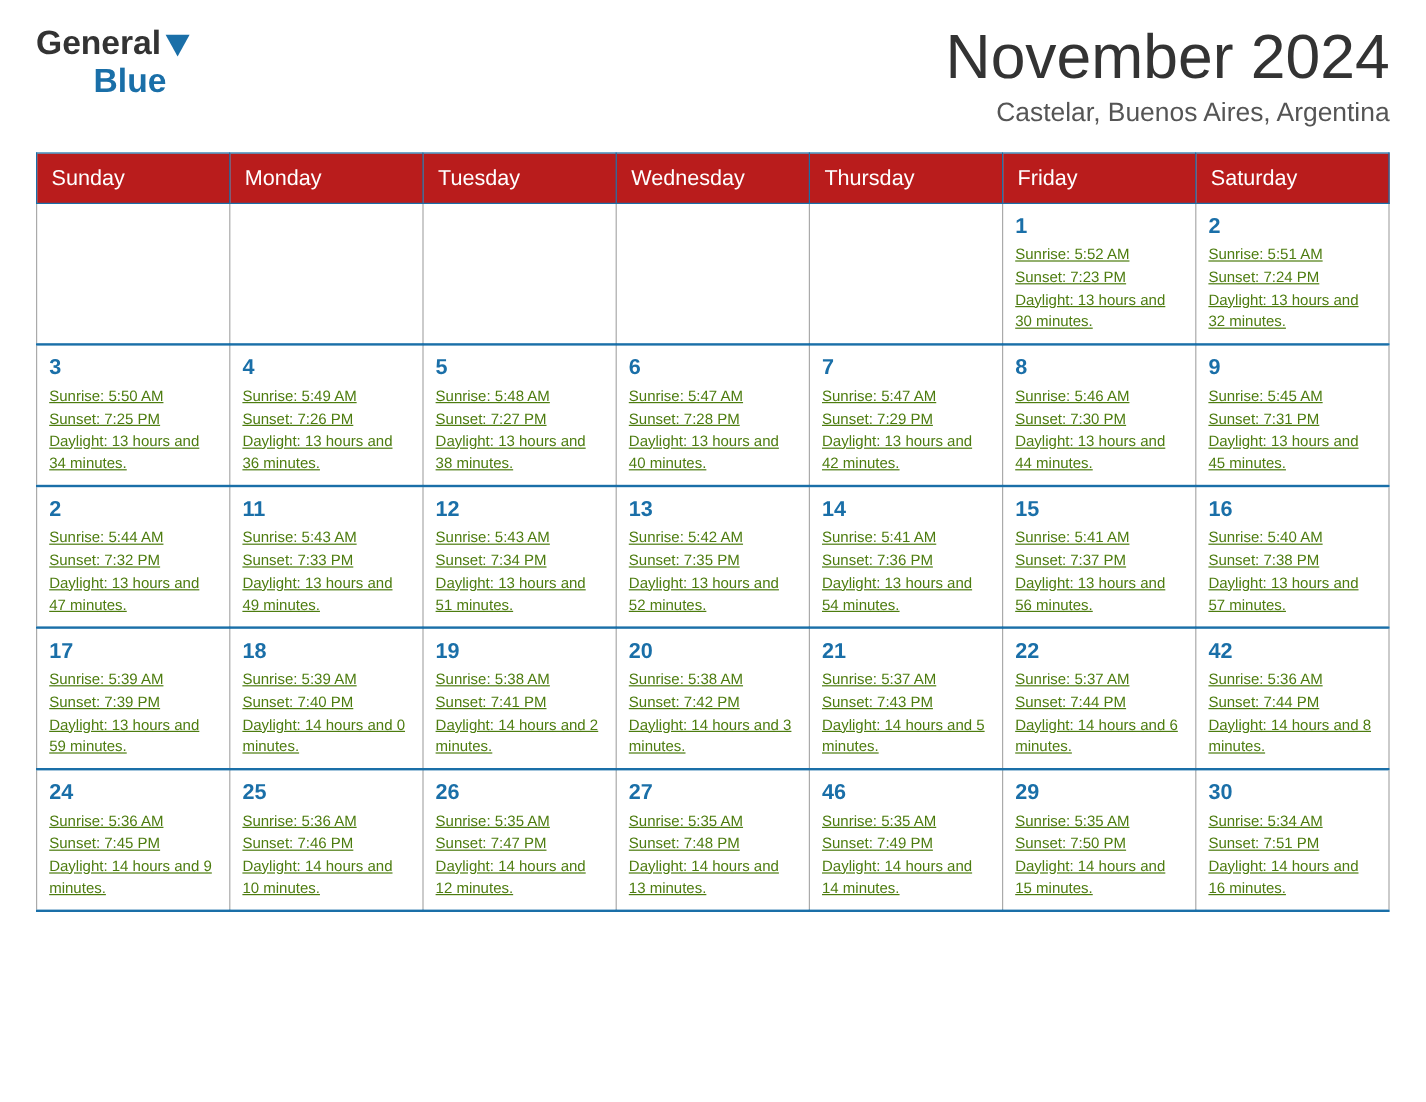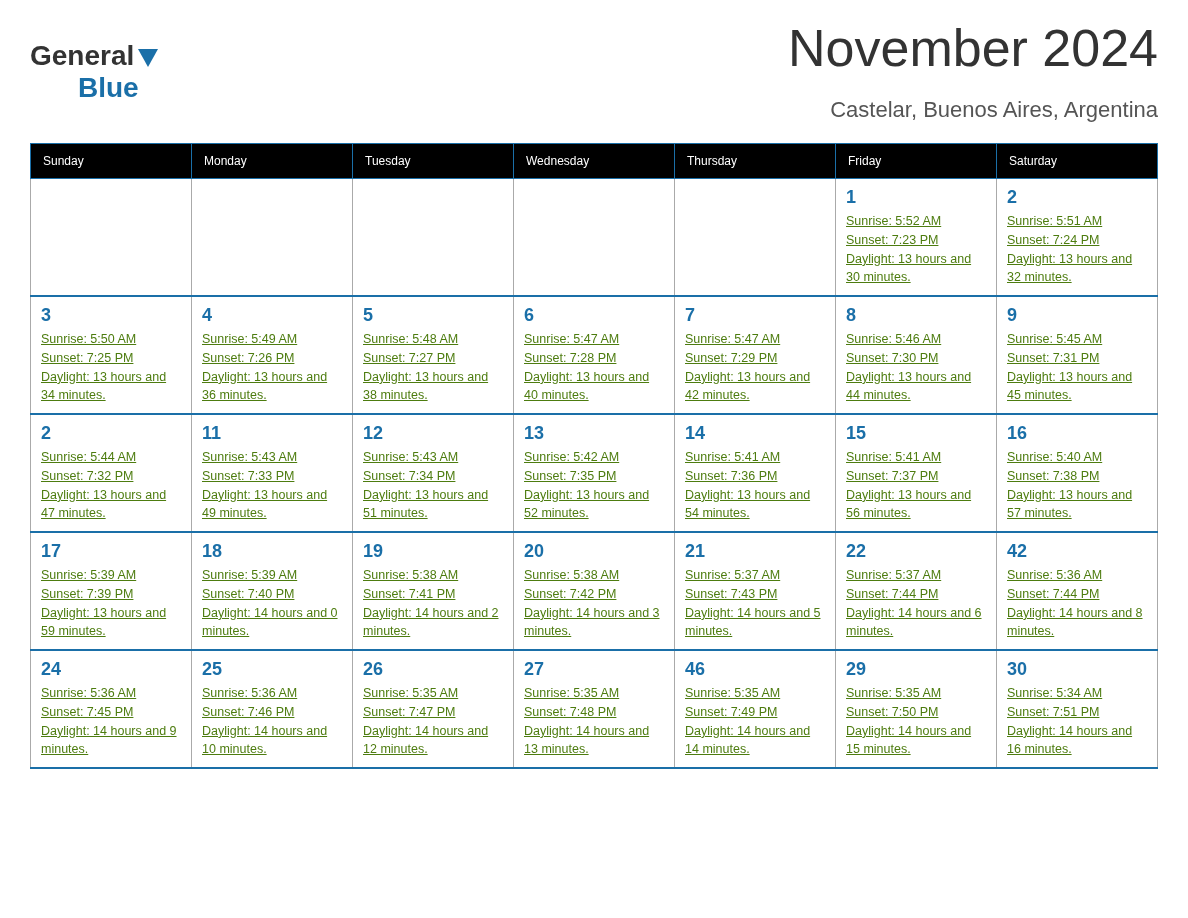--- a/index.html
+++ b/index.html
@@ -7,21 +7,21 @@
       font-family: Arial, sans-serif;
       background: #fff;
       color: #333;
       width: 1188px;
       min-height: 918px;
       padding: 20px 30px;
     }
     .header {
       display: flex;
       justify-content: space-between;
-      align-items: center;
+      align-items: flex-start;
       margin-bottom: 20px;
     }
     .logo {
       display: flex;
       flex-direction: column;
       align-items: flex-start;
     }
     .logo-text {
       font-size: 28px;
       font-weight: bold;
@@ -46,31 +46,31 @@
     .month-title {
       font-size: 52px;
       font-weight: normal;
       color: #333;
       line-height: 1.1;
       margin-left: 41px;
     }
     .location {
       font-size: 22px;
       color: #555;
-      margin-top: 20px;
+      margin-top: 4px;
     }
     table {
       width: 100%;
       border-collapse: collapse;
       margin-top: 10px;
     }
     thead th {
-      background-color: #000000;
+      background-color: #b91c1c;
       color: #fff;
-      font-size: 12px;
+      font-size: 18px;
       font-weight: normal;
       padding: 10px 12px;
       text-align: left;
       border: 1px solid #1a6fa8;
     }
     tbody td {
       border: 1px solid #aaa;
       vertical-align: top;
       padding: 8px 10px;
       width: 14.28%;

